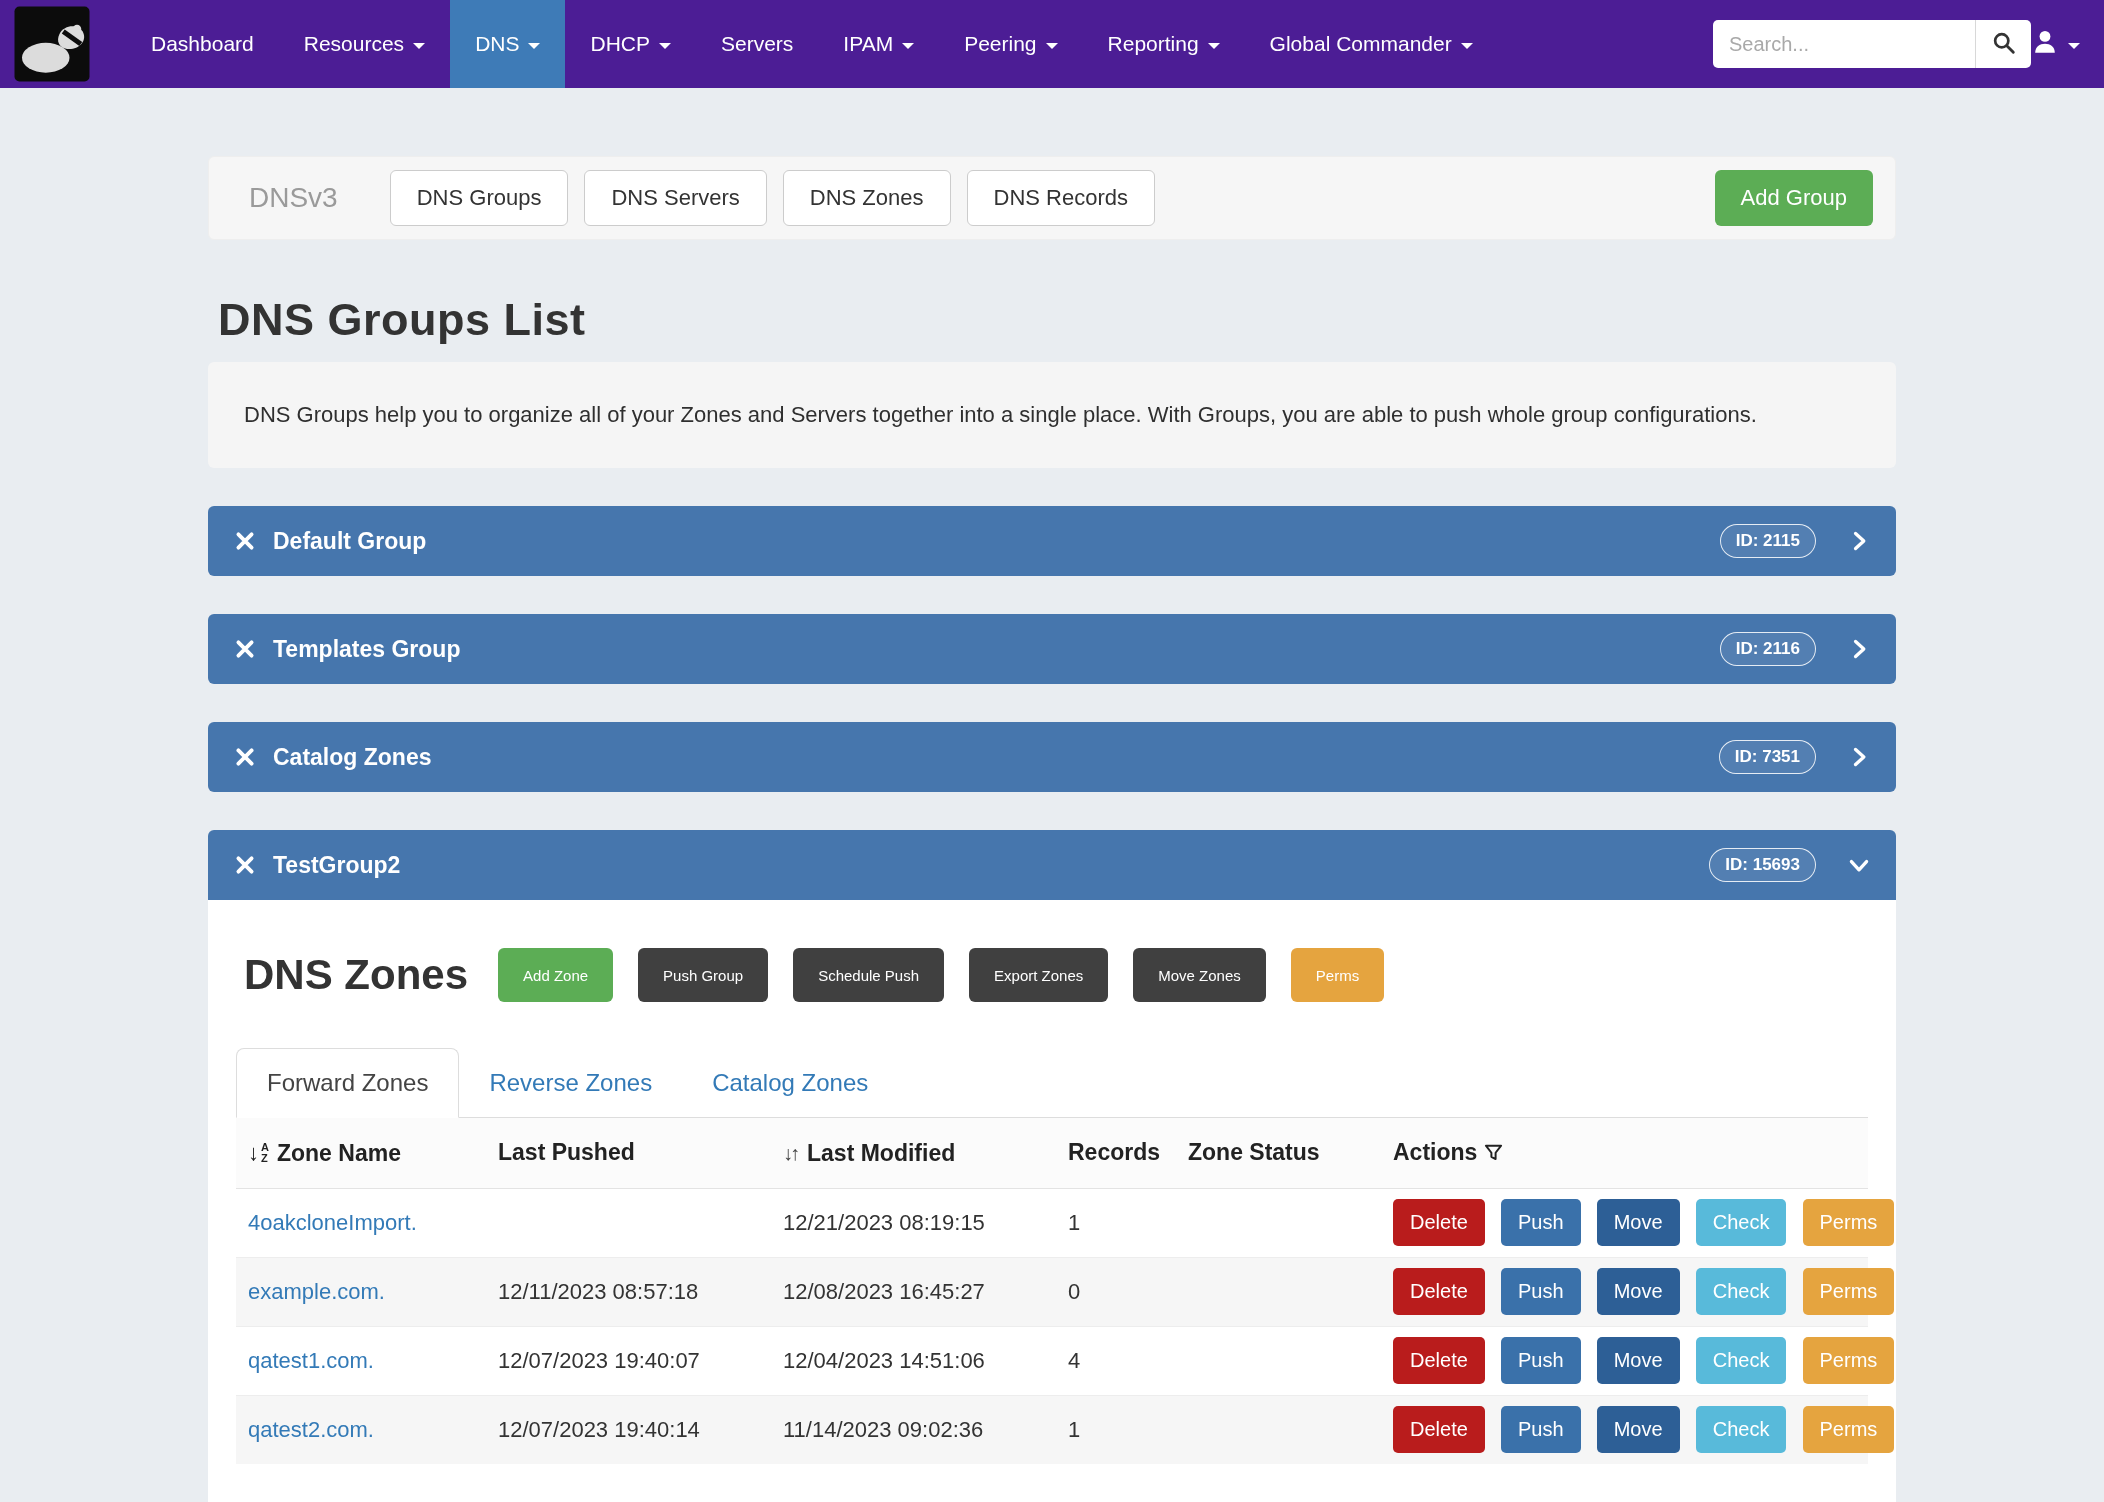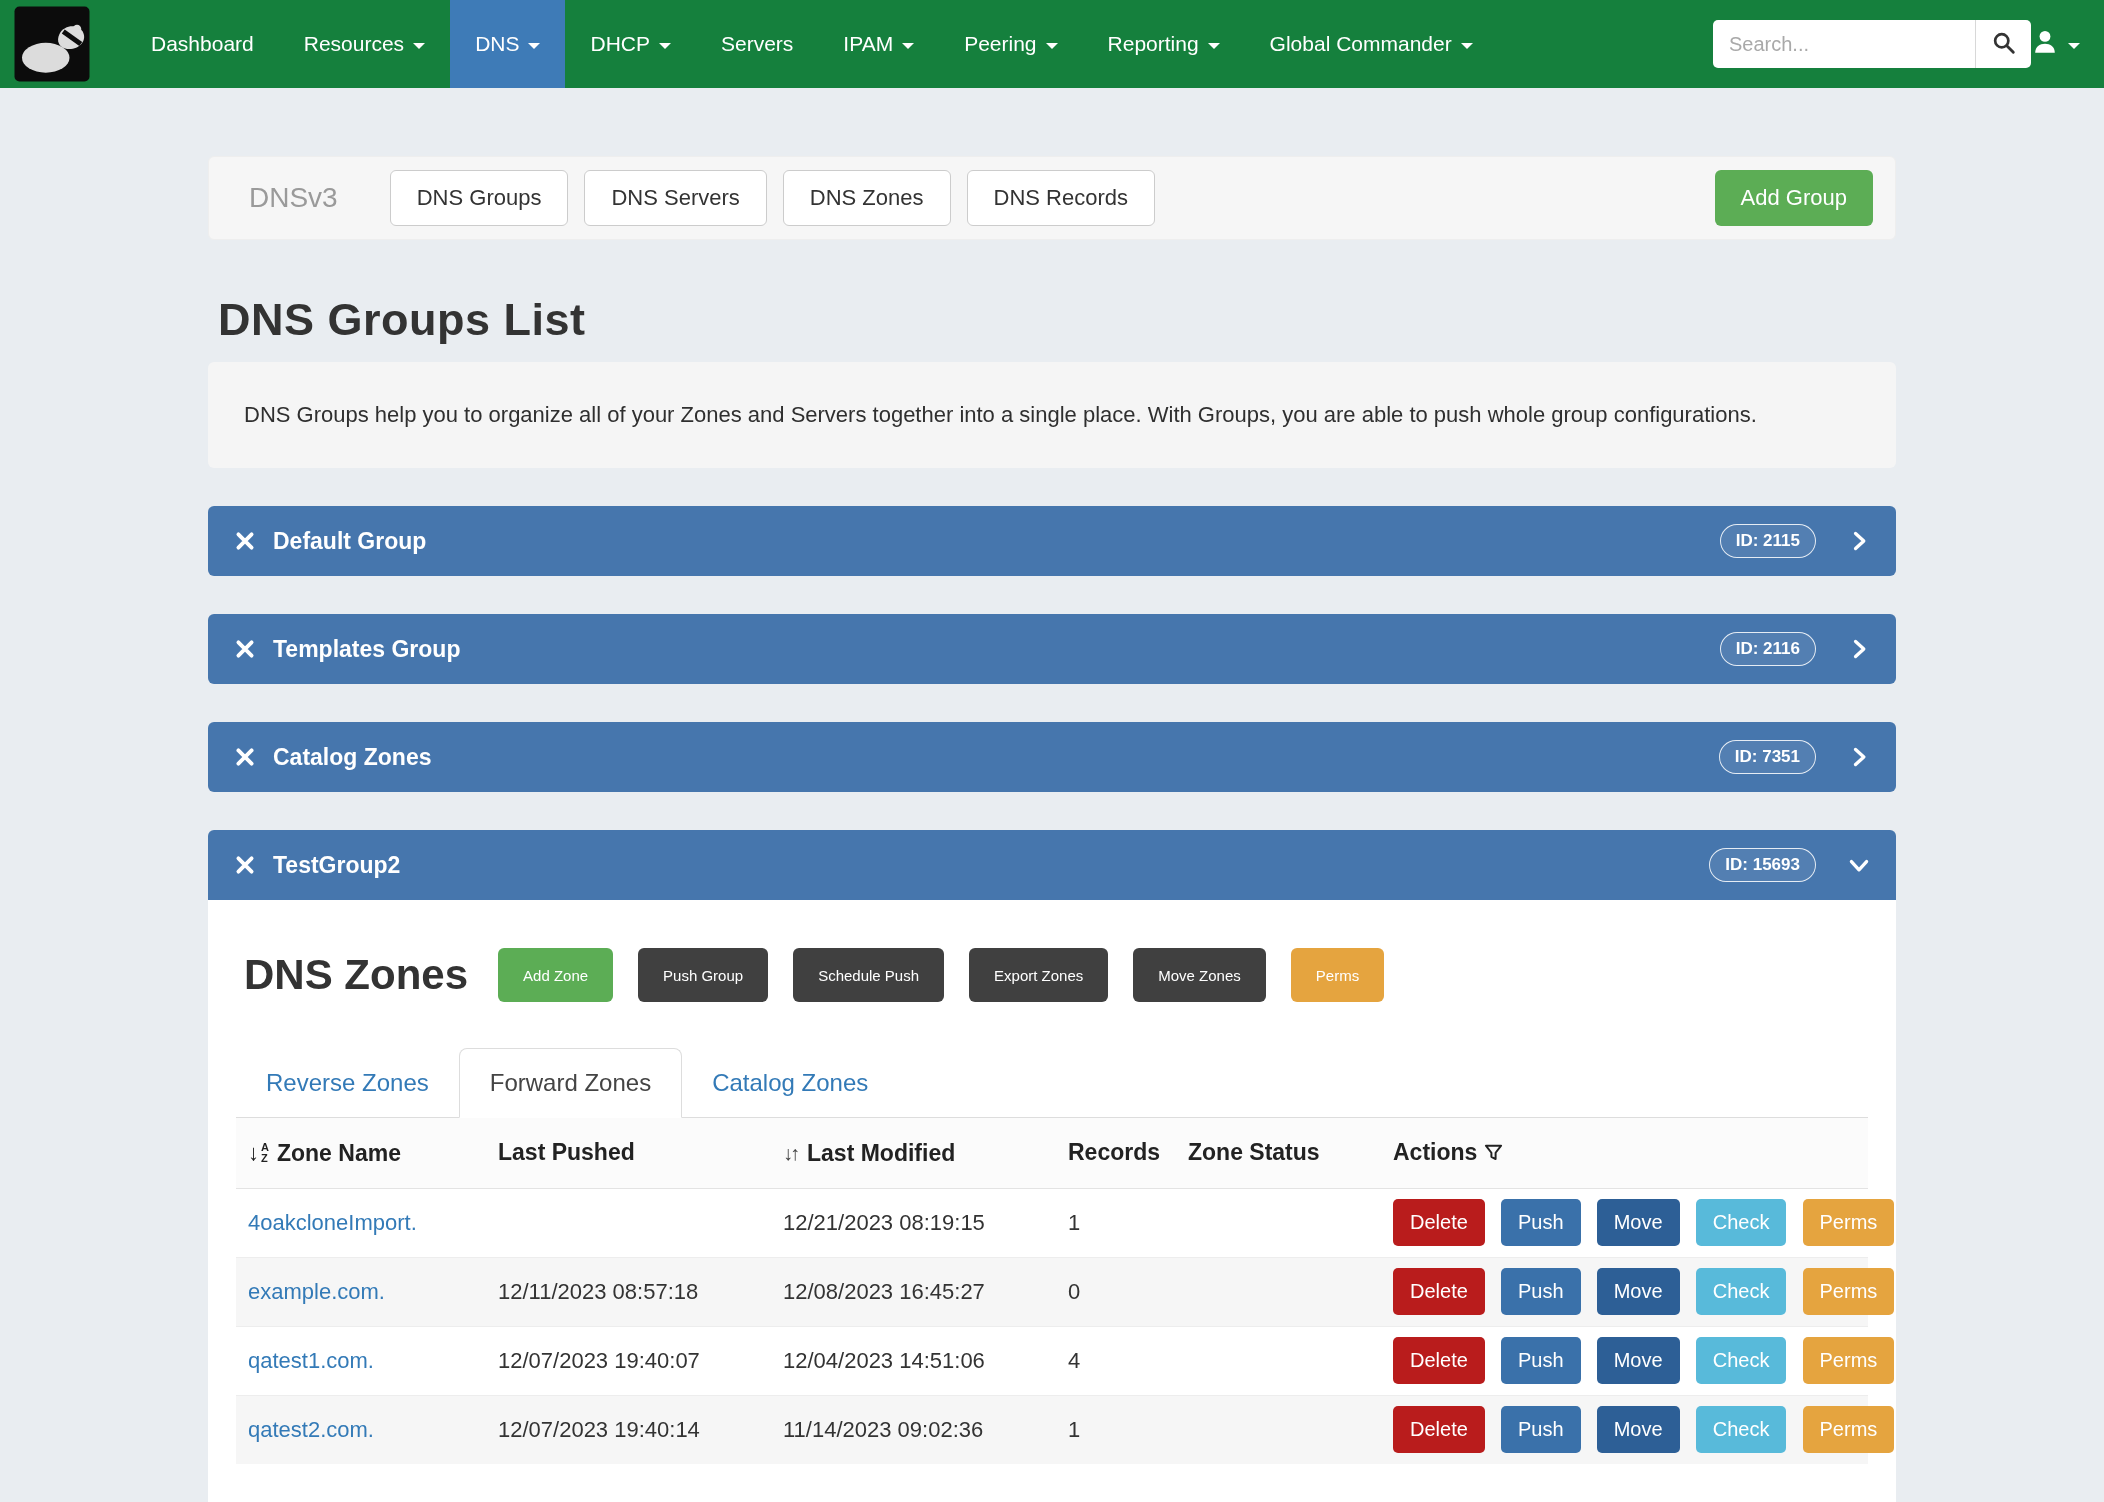--- a/index.html
+++ b/index.html
@@ -7,21 +7,21 @@
   body {
     font-family: "Liberation Sans", "DejaVu Sans", sans-serif;
     background: #e9edf1;
     color: #333;
   }
   button { font-family: inherit; border: none; cursor: pointer; }
   a { text-decoration: none; }
 
   
   .navbar {
-    height: 88px; background: #15803d;
+    height: 88px; background: #4c1d95;
     display: flex; align-items: stretch;
     padding: 0 24px 0 12px;
   }
   .logo { width: 80px; height: 80px; align-self: center; margin-right: 34px; flex: 0 0 auto; cursor: pointer; }
   .nav-list { display: flex; align-items: stretch; }
   .nav-item {
     display: flex; align-items: center; gap: 9px;
     padding: 0 25px; color: #fff; font-size: 21px; cursor: pointer; white-space: nowrap;
   }
   .nav-item.active { background: #3e7bb7; }
@@ -300,22 +300,22 @@
             <button class="pbtn pbtn-green">Add Zone</button>
             <button class="pbtn pbtn-blue">Push Group</button>
             <button class="pbtn pbtn-blue">Schedule Push</button>
             <button class="pbtn pbtn-blue">Export Zones</button>
             <button class="pbtn pbtn-blue">Move Zones</button>
             <button class="pbtn pbtn-orange">Perms</button>
           </div>
       </div>
 
       <div class="tabs" id="zone-tabs">
+          <div class="tab active">Forward Zones</div>
           <div class="tab">Reverse Zones</div>
-          <div class="tab active">Forward Zones</div>
           <div class="tab">Catalog Zones</div>
         </div>
 
       <table class="zone-table">
         <thead>
           <tr>
             <th class="col-zone">
               <span class="th-inner">
                 <span class="sort-az">
                   <span class="arrow">↓</span>

